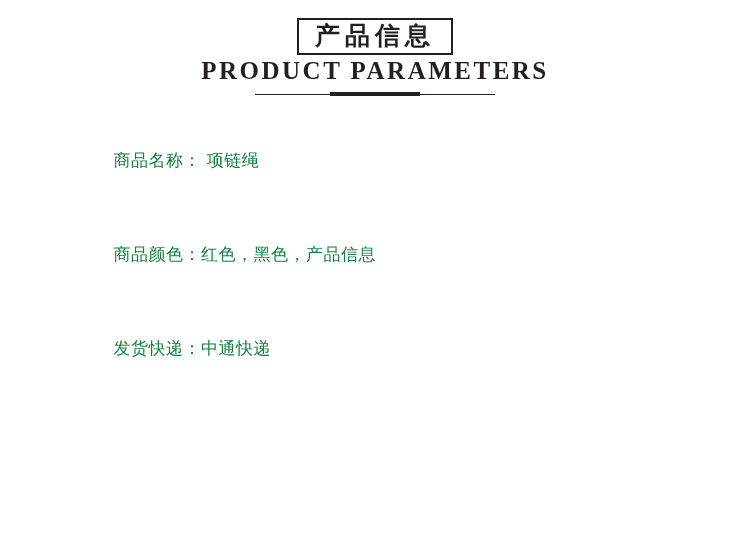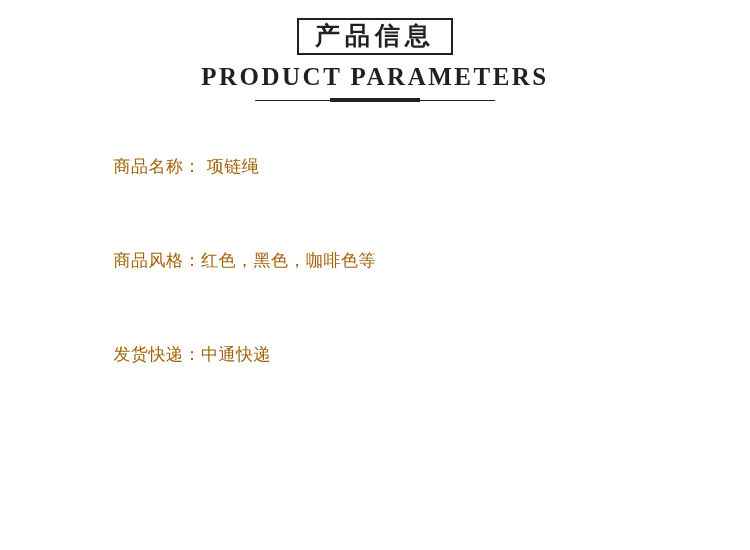--- a/index.html
+++ b/index.html
@@ -32,21 +32,21 @@
     line-height: 1;
   }
   .title-cn {
     font-family: "DejaVu Serif", serif;
     font-size: 25px;
     font-weight: bold;
     letter-spacing: 5px;
     color: #231f20;
   }
   .title-en {
-    margin-top: 8px;
+    margin-top: 2px;
     font-family: "Liberation Serif", serif;
     font-size: 25px;
     font-weight: bold;
     letter-spacing: 2.5px;
     color: #231f20;
   }
   .title-rule-wrap {
     margin-top: 7px;
     display: flex;
     justify-content: center;
@@ -63,21 +63,21 @@
     background: #231f20;
   }
 
   
   .specs {
     margin: 33px 0 0 78px;
   }
   .spec-row {
     font-family: "DejaVu Serif", serif;
     font-size: 17px;
-    color: #a16207;
+    color: #15803d;
     margin-bottom: 31px;
     letter-spacing: 0.5px;
     white-space: pre;
   }
 </style>
 </head>
 <body>
 
 <div class="page">
 
@@ -91,20 +91,20 @@
       <span class="rule-thick"></span>
       <span class="rule-thin"></span>
     </div>
   </div>
 
   <div class="specs">
     <div class="spec-row">
       <span>商品名称：</span><span> 项链绳</span>
     </div>
     <div class="spec-row">
-      <span>商品风格：</span><span>红色，黑色，咖啡色等</span>
+      <span>商品颜色：</span><span>红色，黑色，产品信息</span>
     </div>
     <div class="spec-row">
       <span>发货快递：</span><span>中通快递</span>
     </div>
   </div>
 
 </div>
 
 </body></html>

